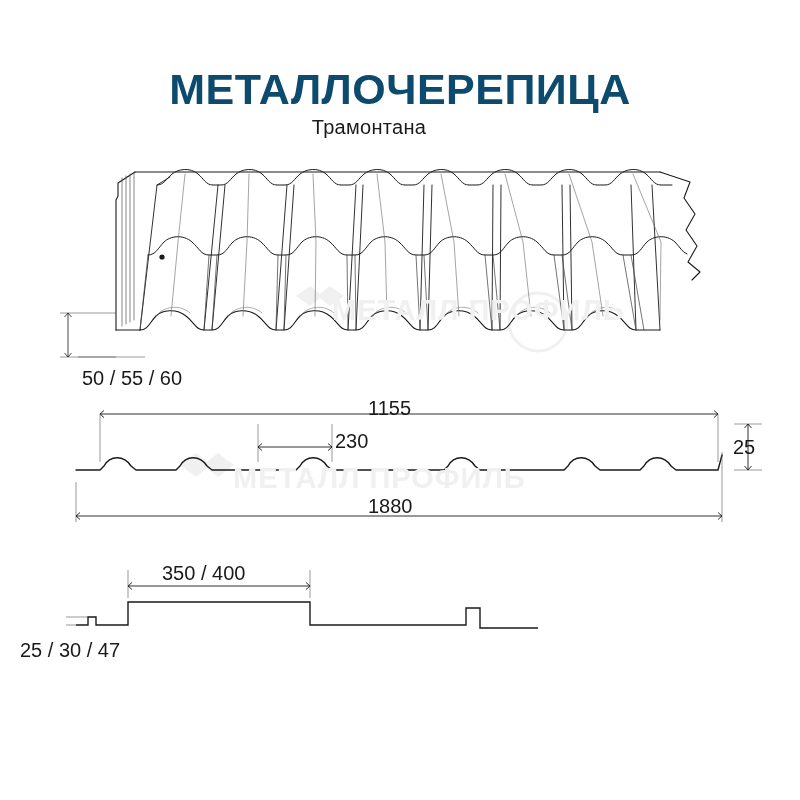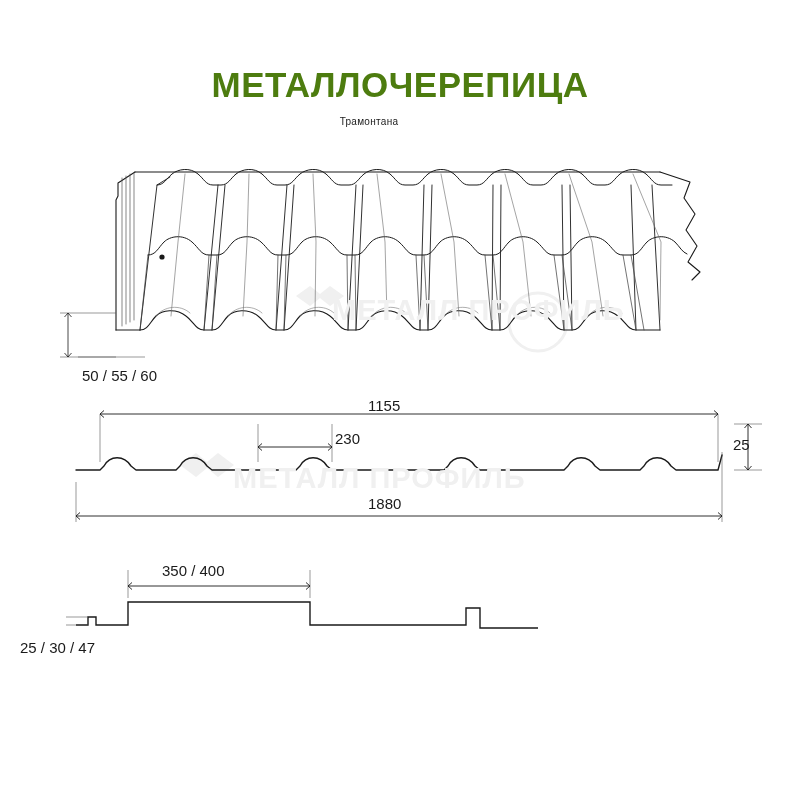--- a/index.html
+++ b/index.html
@@ -21,40 +21,40 @@
     top: 0;
     width: 800px;
     height: 800px;
   }
   .title-main {
     position: absolute;
     left: 0;
     top: 66px;
     width: 800px;
     text-align: center;
-    font-size: 35px;
+    font-size: 43px;
     font-weight: bold;
     letter-spacing: 0.5px;
-    color: #4d7c0f;
+    color: #0c4a6e;
     line-height: 1.1;
   }
   .title-sub {
     position: absolute;
     left: 0;
     top: 116px;
     width: 738px;
     text-align: center;
-    font-size: 10px;
+    font-size: 20px;
     font-weight: normal;
     color: #1a1a1a;
     letter-spacing: 0.3px;
   }
   .dim {
     position: absolute;
-    font-size: 15px;
+    font-size: 20px;
     color: #1a1a1a;
     white-space: nowrap;
   }
   .dim-50 { left: 82px; top: 367px; }
   .dim-1155 { left: 368px; top: 397px; }
   .dim-230 { left: 307px; top: 430px; margin-left: 28px; }
   .dim-25r { left: 733px; top: 436px; }
   .dim-1195 { left: 368px; top: 495px; }
   .dim-350 { left: 162px; top: 562px; text-align: right; }
   .dim-2530 { left: 20px; top: 639px; }

